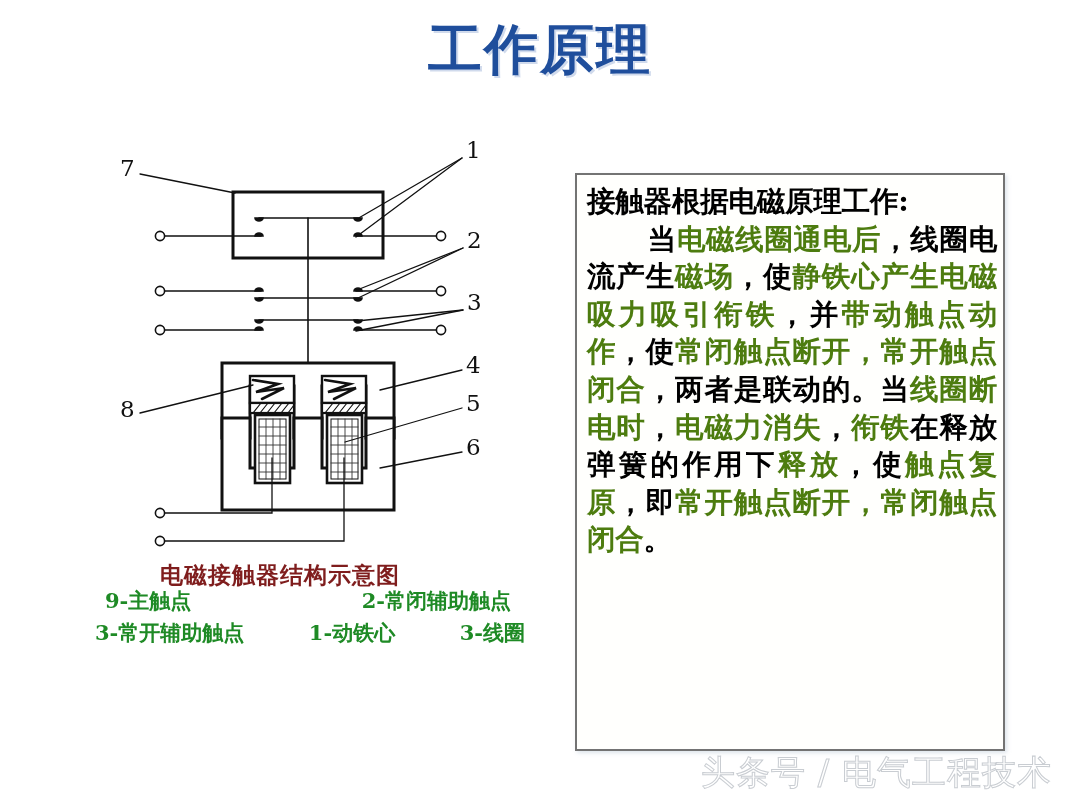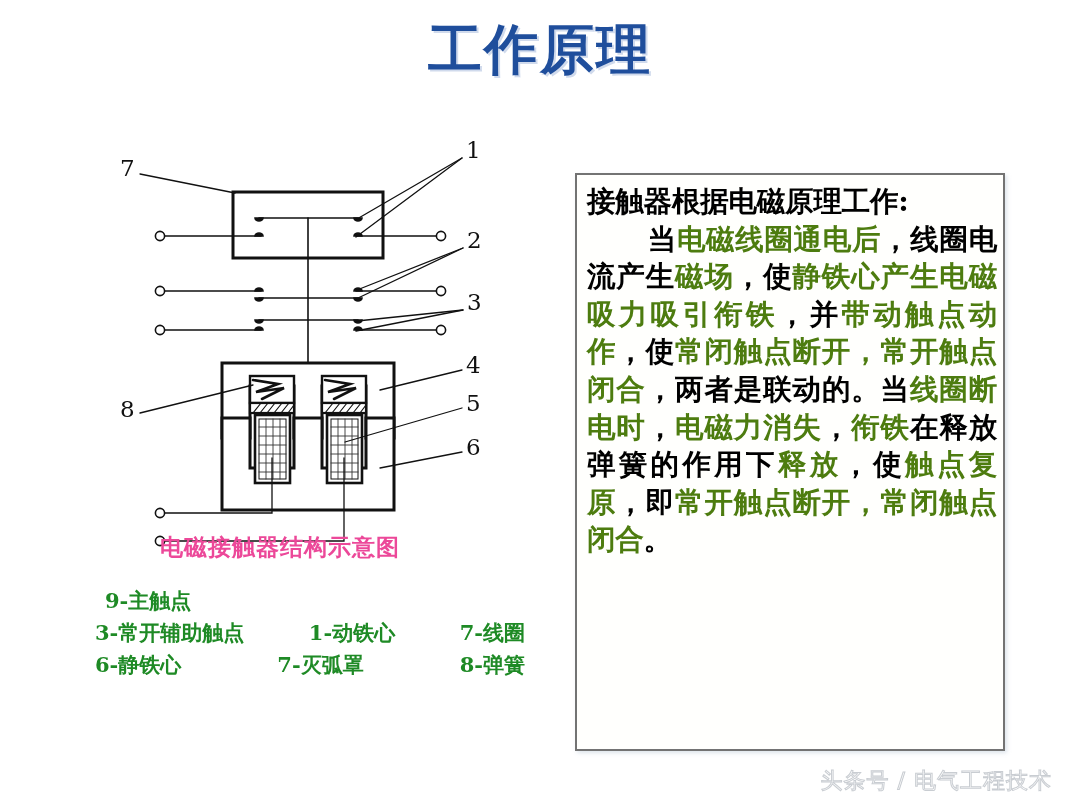--- a/index.html
+++ b/index.html
@@ -69,27 +69,27 @@
     top: 118px;
     width: 560px;
     height: 470px;
   }
   #diagram-svg { display: block; }
 
   
   #diagram-caption {
     position: absolute;
     left: 0px;
-    top: 532px;
+    top: 560px;
     width: 560px;
     text-align: center;
     font-family: "DejaVu Serif", "Liberation Serif", serif;
     font-size: 23px;
     font-weight: 700;
-    color: #ec4899;
+    color: #7f1d1d;
     letter-spacing: 1px;
     white-space: nowrap;
   }
   #legend {
     position: absolute;
     left: 95px;
     top: 585px;
     width: 430px;
     font-family: "DejaVu Serif", "Liberation Serif", serif;
     font-size: 21px;
@@ -106,21 +106,21 @@
   .legend-row.r1 { padding: 0 14px 0 10px; }
   .legend-row.r2 { padding: 0 0px 0 0px; gap: 24px; }
   .legend-row.r3 { padding: 0 0px 0 0px; }
 
   
   #watermark {
     position: absolute;
     right: 28px;
     bottom: 14px;
     font-family: "DejaVu Sans", "Liberation Sans", sans-serif;
-    font-size: 22px;
+    font-size: 34px;
     font-weight: 400;
     color: rgba(255,255,255,0.0);
     -webkit-text-stroke: 1px #C9CDD2;
     text-shadow: 1px 1px 0 #FFFFFF;
     letter-spacing: 1px;
     white-space: nowrap;
   }
 </style>
 </head>
 <body>
@@ -270,30 +270,26 @@
       <text x="120" y="299">8</text>
     </g>
   </svg>
 </div>
 
 <div id="diagram-caption">电磁接触器结构示意图</div>
 
 <div id="legend">
   <div class="legend-row r1">
     <span>9-主触点</span>
+    <span>2-常闭辅助触点</span>
   </div>
   <div class="legend-row r2">
     <span>3-常开辅助触点</span>
     <span>1-动铁心</span>
-    <span>7-线圈</span>
-  </div>
-  <div class="legend-row r3">
-    <span>6-静铁心</span>
-    <span>7-灭弧罩</span>
-    <span>8-弹簧</span>
+    <span>3-线圈</span>
   </div>
 </div>
 
 <div id="explain-box">
   <div id="explain-text"><span>接触器根据电磁原理工作:</span><br><span class="ind"></span><span>当</span><span class="hl">电磁线圈通电后</span><span>，线圈电流产生</span><span class="hl">磁场</span><span>，使</span><span class="hl">静铁心产生电磁吸力吸引衔铁</span><span>，并</span><span class="hl">带动触点动作</span><span>，使</span><span class="hl">常闭触点断开，常开触点闭合</span><span>，两者是联动的。当</span><span class="hl">线圈断电时</span><span>，</span><span class="hl">电磁力消失</span><span>，</span><span class="hl">衔铁</span><span>在释放弹簧的作用下</span><span class="hl">释放</span><span>，使</span><span class="hl">触点复原</span><span>，即</span><span class="hl">常开触点断开，常闭触点闭合</span><span>。</span></div>
 </div>
 
 <div id="watermark">头条号 / 电气工程技术</div>
 
 </body></html>

